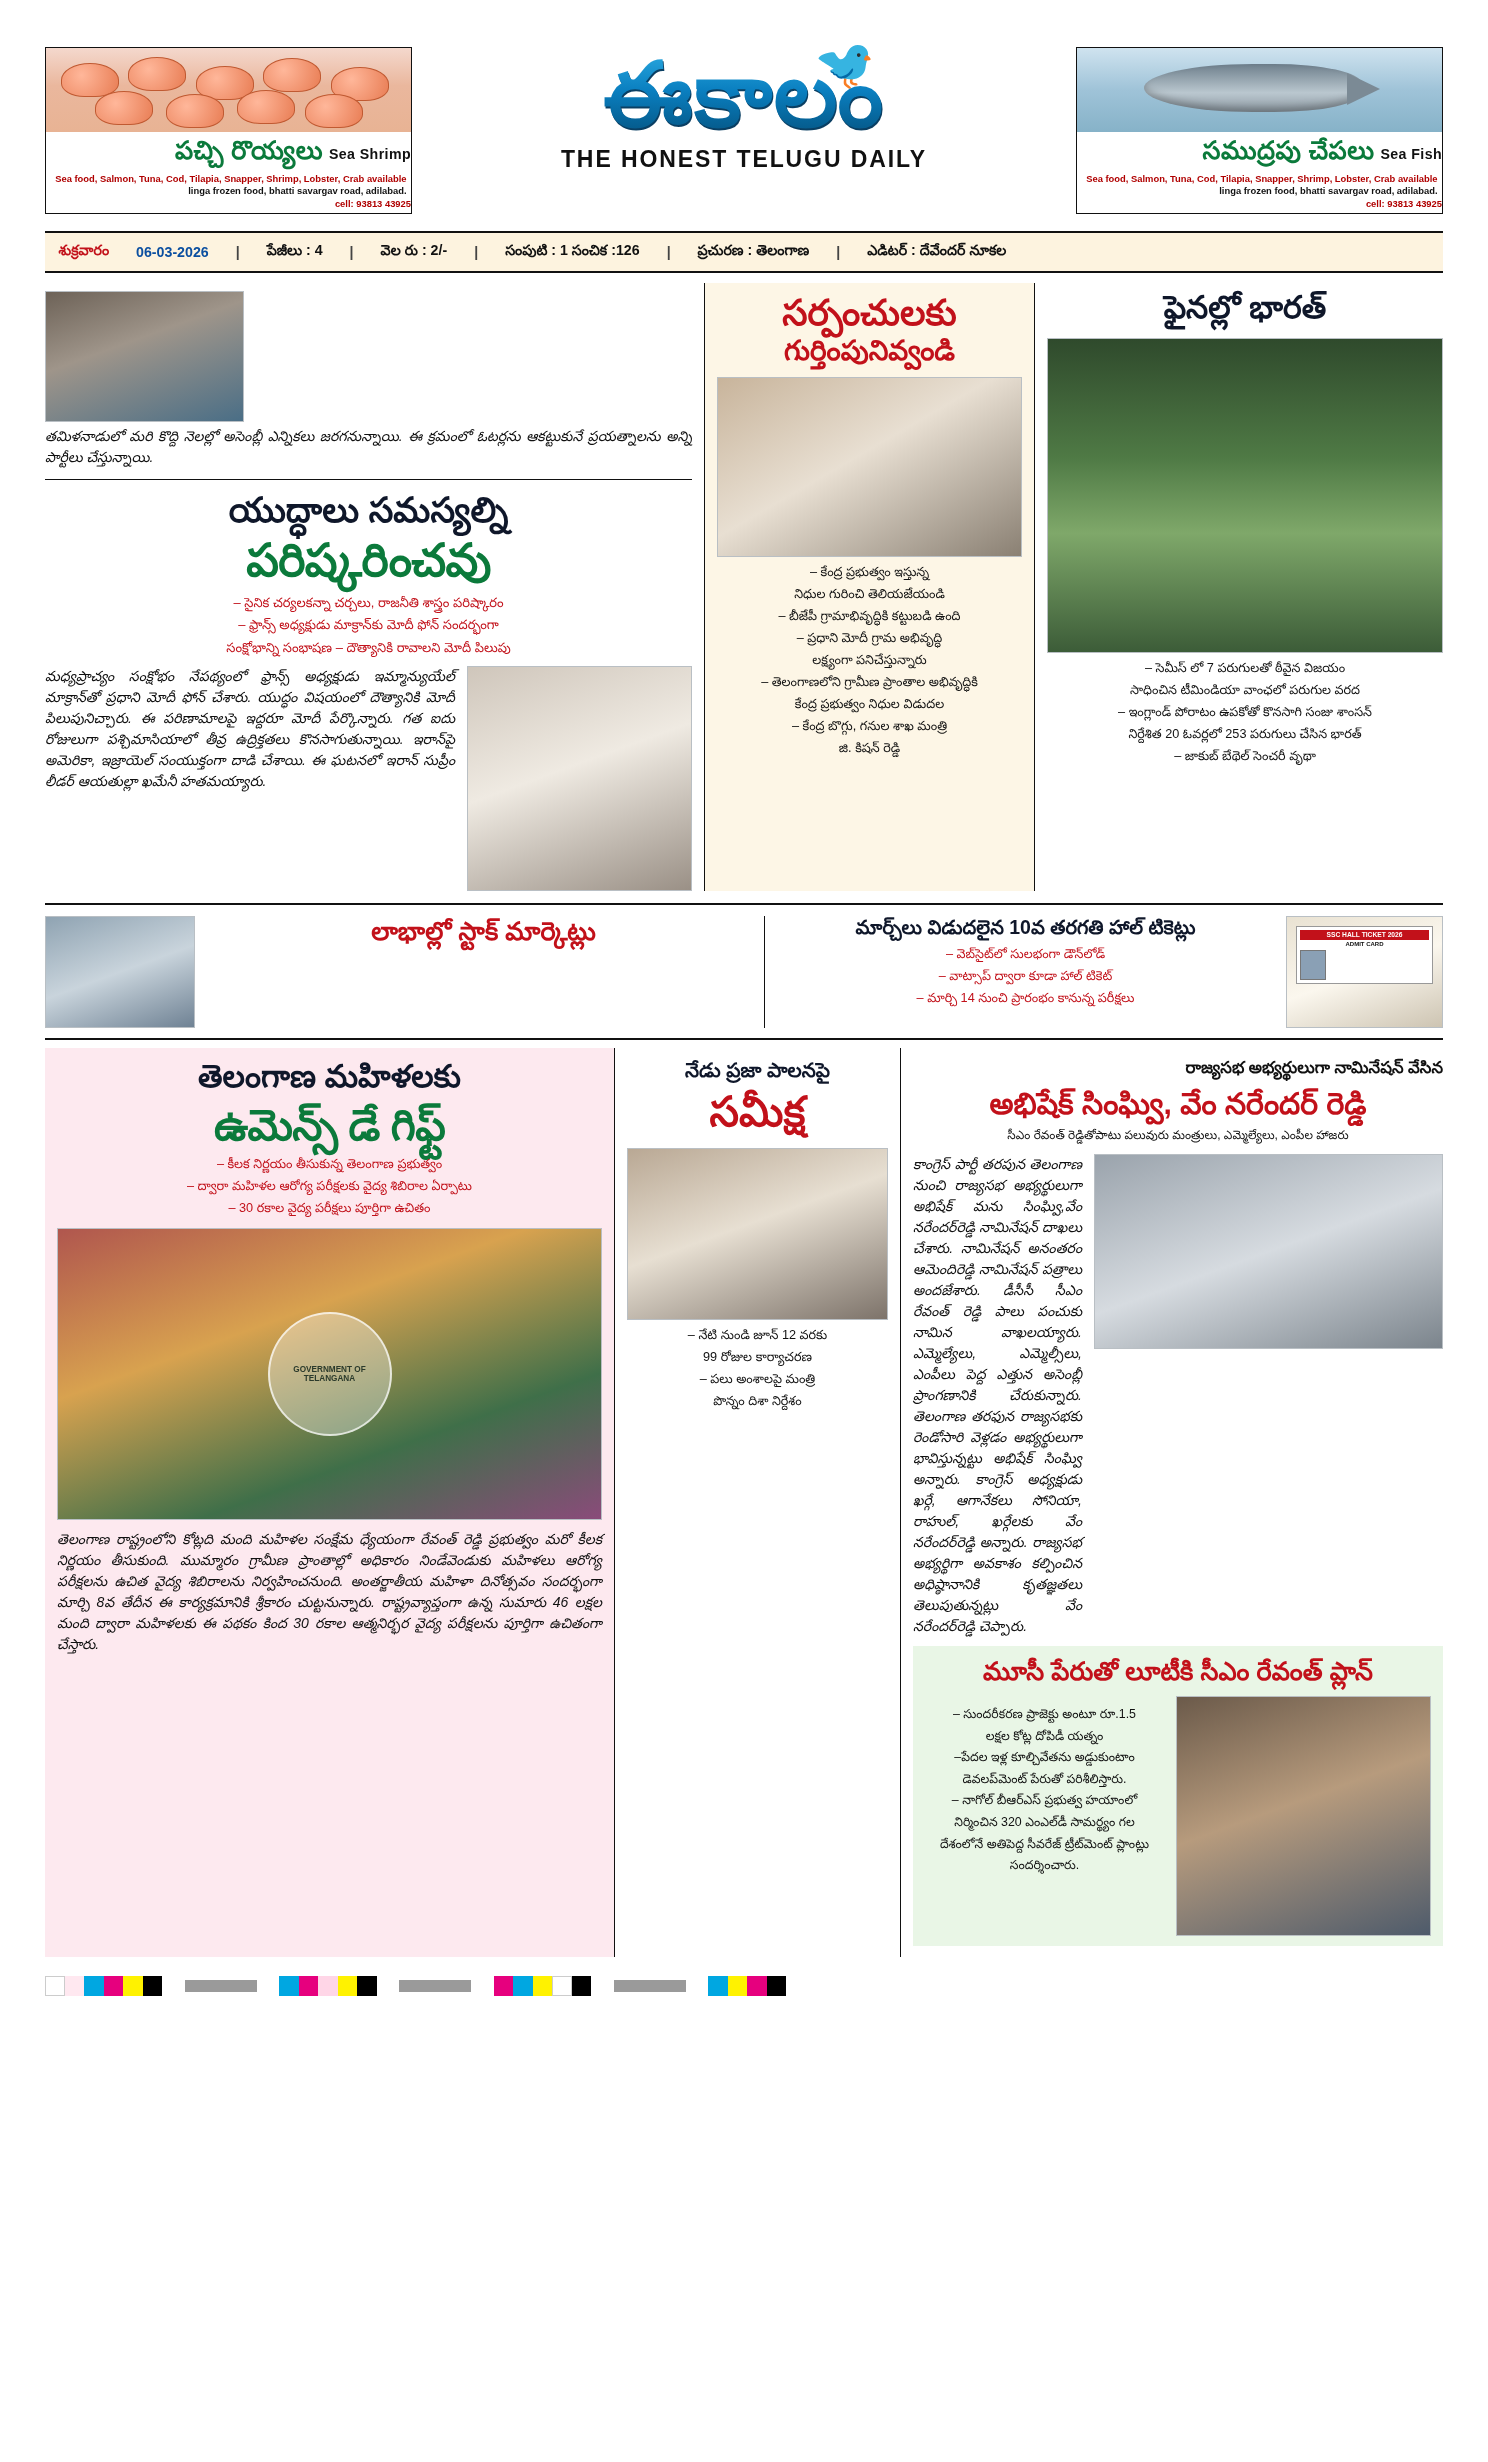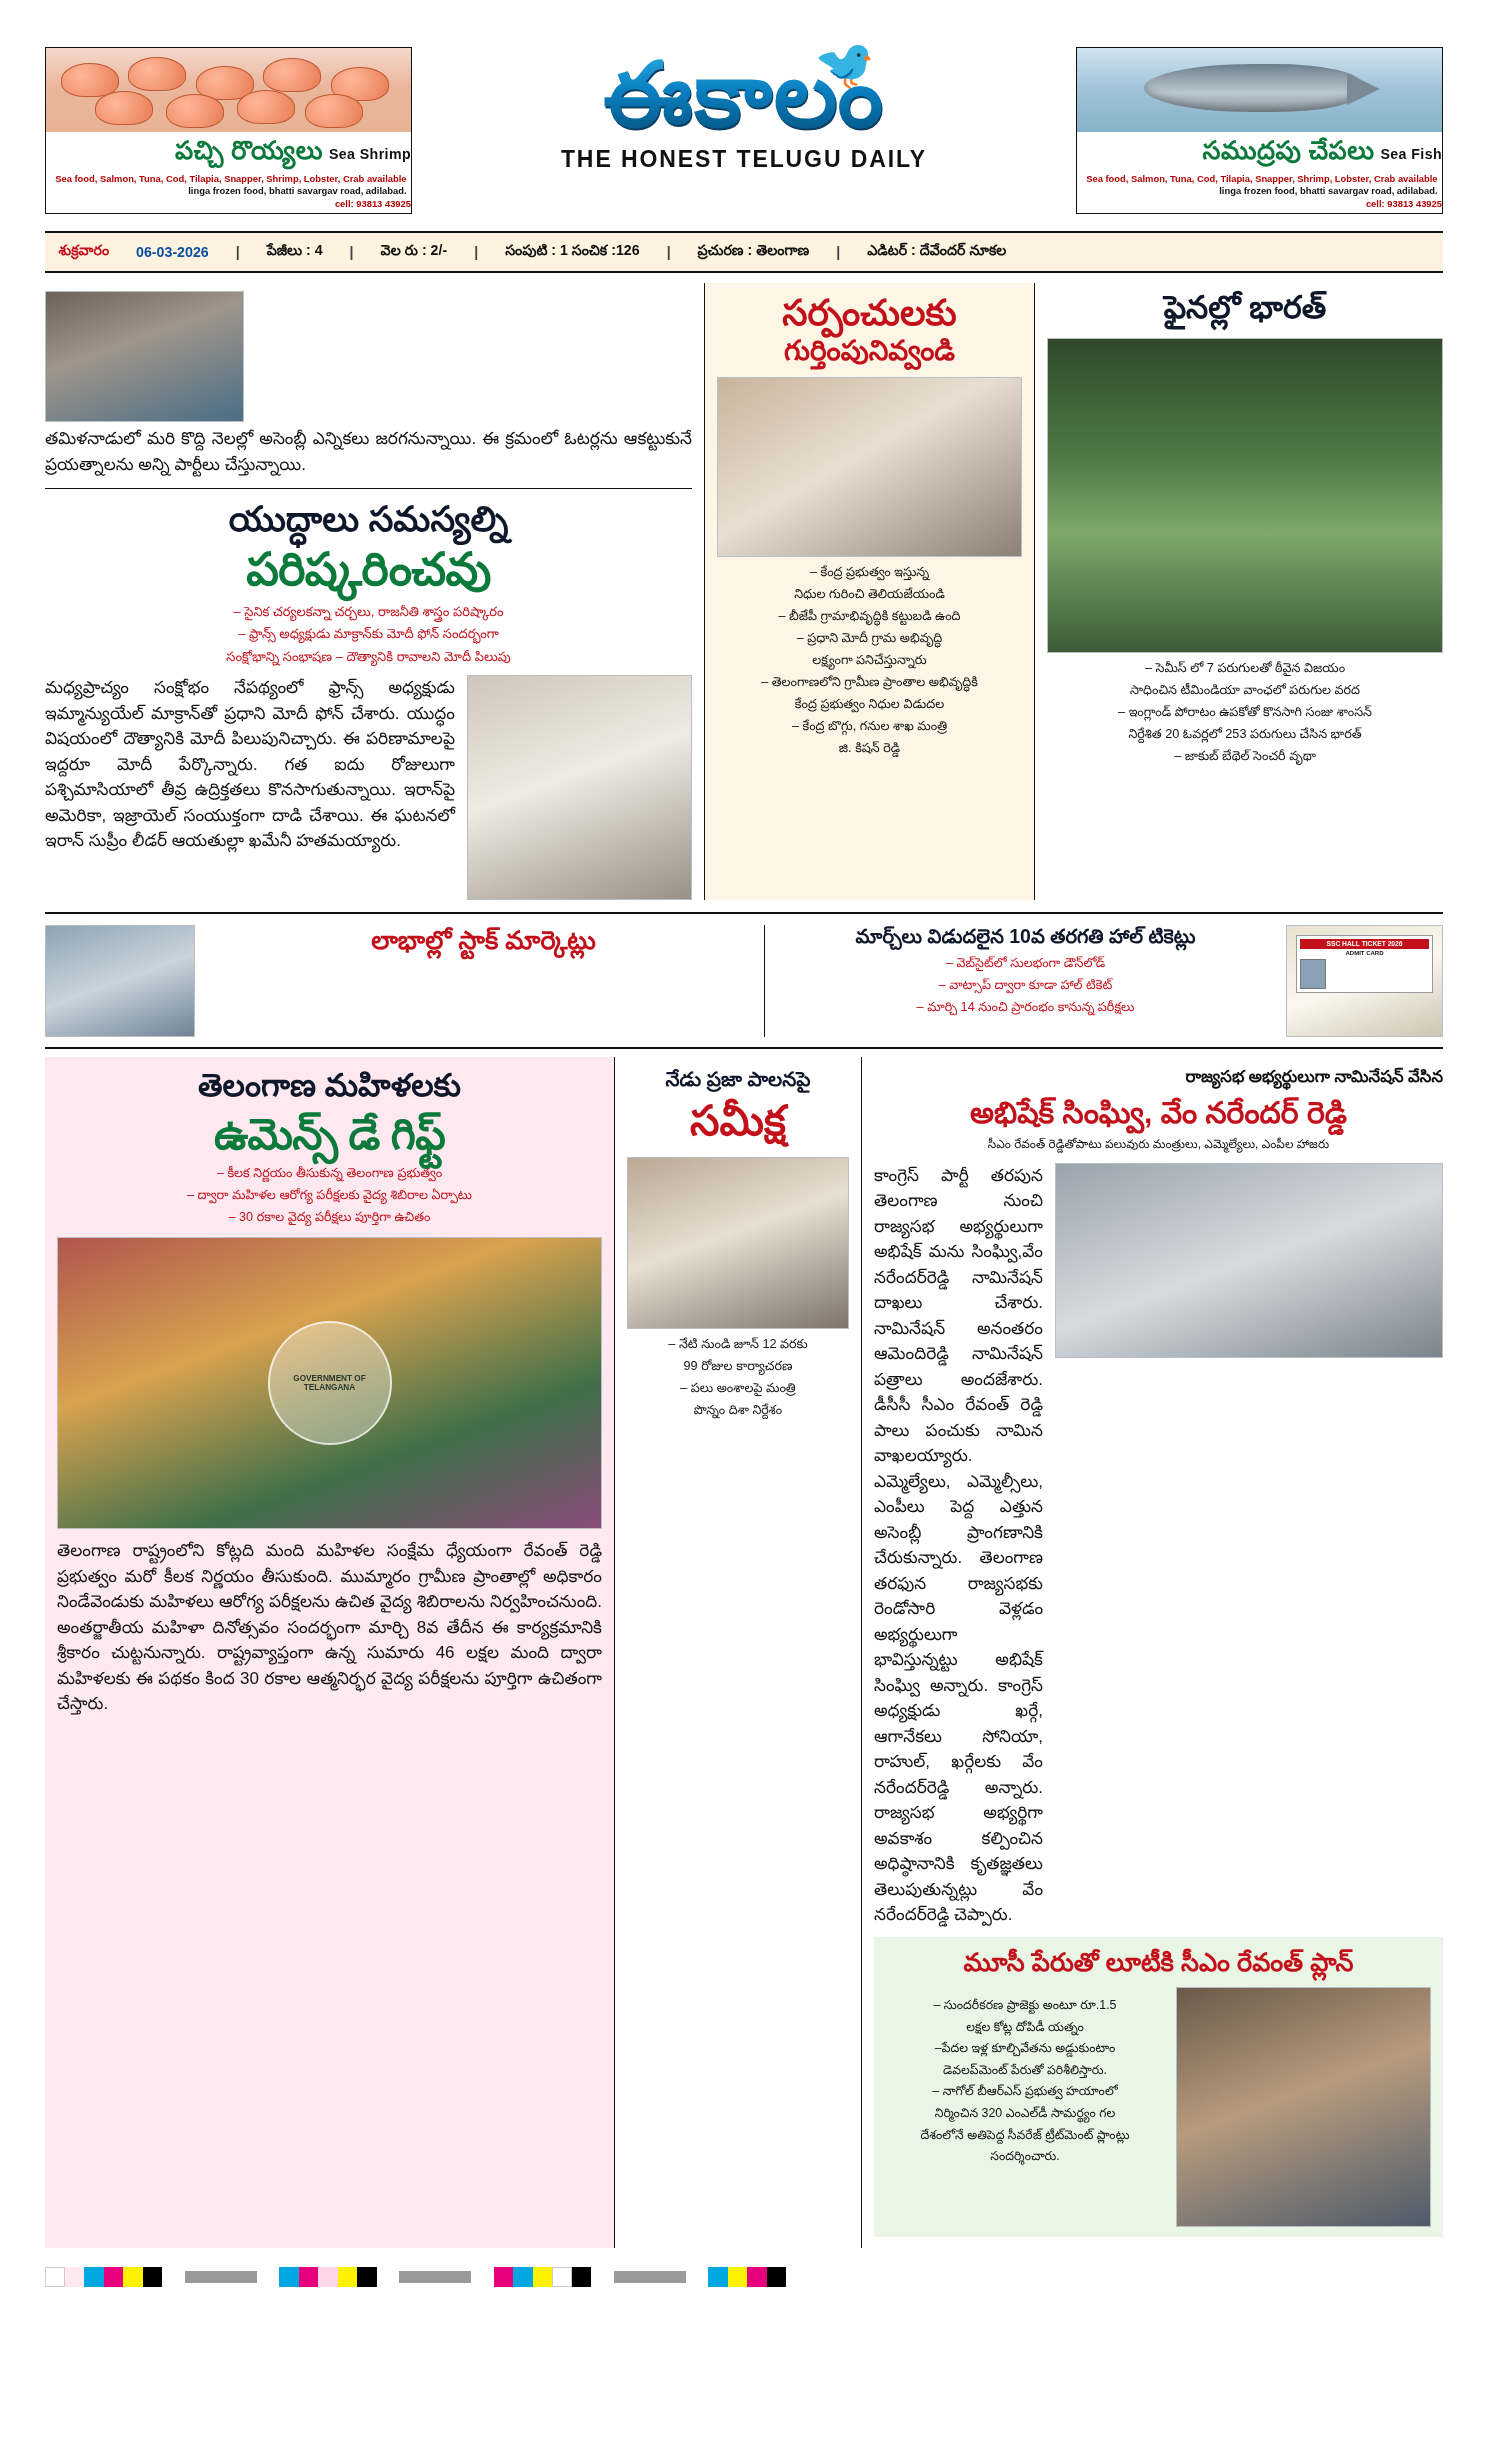--- a/index.html
+++ b/index.html
@@ -192,34 +192,34 @@
     border-bottom: 2.2px solid #111;
     display:flex;
     padding: 10.5px 0;
   }
   .strip .s-left { width: 720px; display:flex; gap:20px; padding-right:12px; border-right:1.5px solid #111;}
   .strip .s-right { flex:1; display:flex; gap:12px; padding-left:12px;}
 
   
   .bottom-row { display:flex; margin-top: 7.5px; }
   .bcol-1 { width: 570px; background:#fde9ef; padding: 10.5px 12px; border-right:1.5px solid #111;}
-  .bcol-2 { width: 247px; padding: 10.5px 12px; border-right:1.5px solid #111;}
+  .bcol-2 { width: 286px; padding: 10.5px 12px; border-right:1.5px solid #111;}
   .bcol-3 { flex:1; padding: 10.5px 0 10.5px 12px; }
 
   .green-panel { background:#e9f6e6; padding: 10.5px 12px; margin-top: 9px; }
 
   
   .footer-bars {
     display:flex; align-items:center; gap: 22.5px; padding: 19.5px 0 18px 0;
   }
   .bargroup { display:flex; }
   .bargroup div { width: 19.5px; height: 19.5px; }
   .grayblock { width: 72px; height: 12px; background:#9a9a9a; }
 
-  .small-cap { font-size: 17px; line-height:1.5; text-align:justify; }
+  .small-cap { font-size: 14px; line-height:1.5; text-align:justify;font-style:italic; }
   .center { text-align:center; }
 </style>
 </head>
 <body>
 
 <div class="page">
 
   <div class="masthead">
 
     <div class="ad-box">

